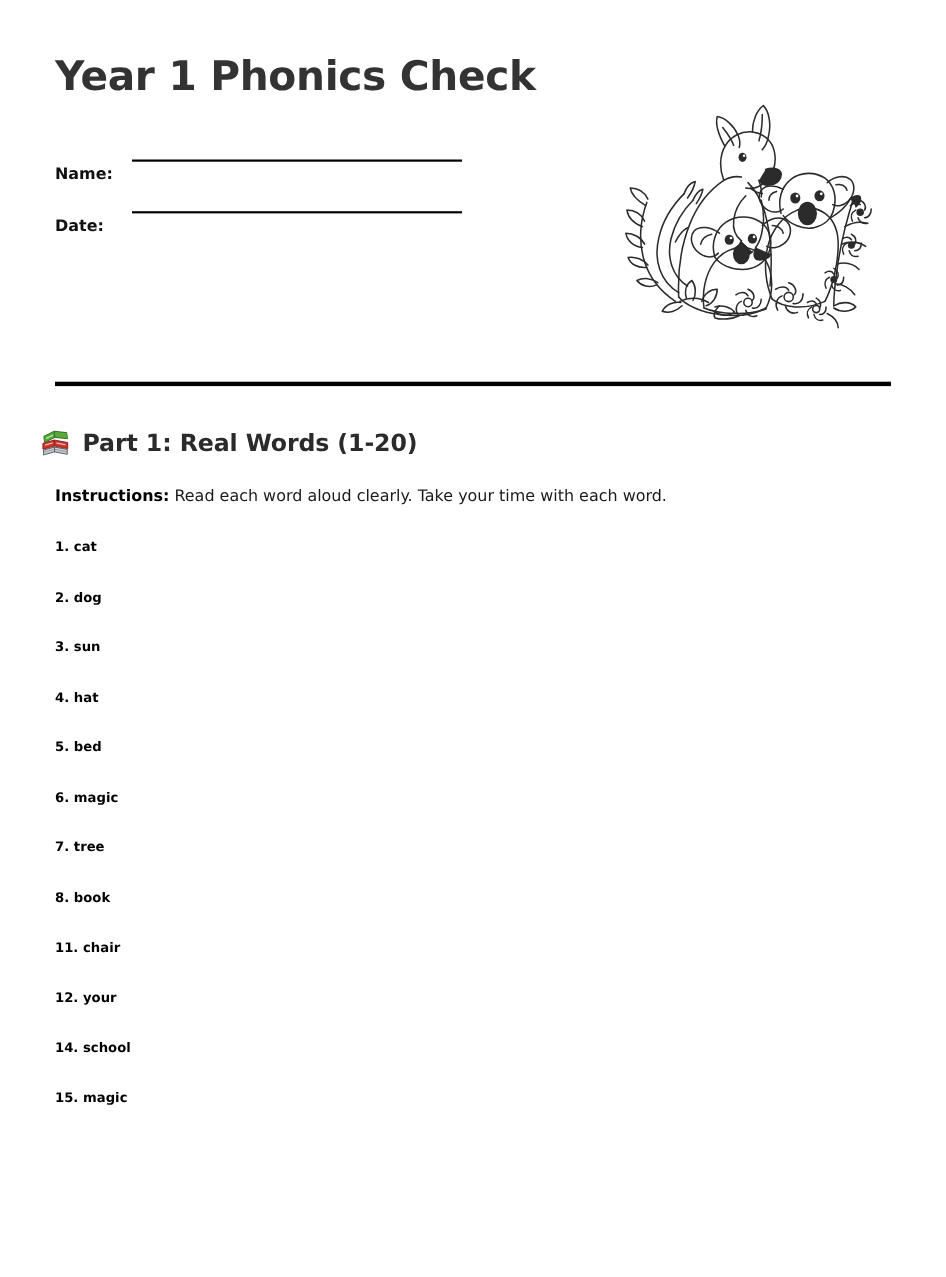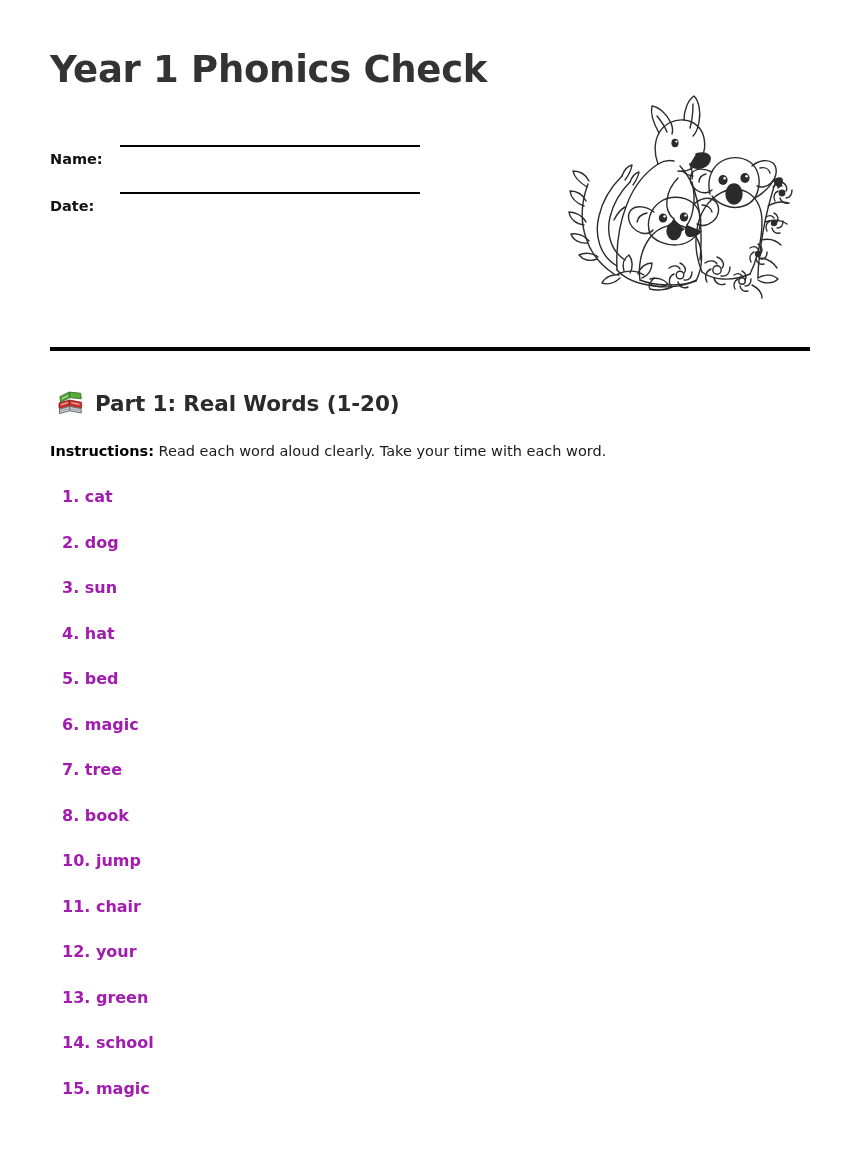--- a/index.html
+++ b/index.html
@@ -83,21 +83,21 @@
     left: 50px;
     top: 347px;
     width: 760px;
     height: 4px;
     background: #000000;
   }
 
   
   .section-heading {
     position: absolute;
-    left: 56px;
+    left: 36px;
     top: 388px;
     height: 30px;
     display: flex;
     align-items: center;
     gap: 11px;
   }
   .books-icon {
     width: 28px;
     height: 28px;
     flex: 0 0 28px;
@@ -135,25 +135,24 @@
     left: 50px;
     top: 487px;
     width: 420px;
     margin: 0;
     padding: 0;
     list-style: none;
   }
   .word-item {
     height: 45.5px;
     line-height: 20px;
-    font-size: 16px;
-    font-weight: bold;
-    color: #a21caf;
-    white-space: nowrap;
-    margin-left: 12px;
+    font-size: 12px;
+    font-weight: bold;
+    color: #000000;
+    white-space: nowrap;
   }
   .word-item .w-num { font-weight: bold; }
   .word-item .w-word { font-weight: bold; }
 </style>
 </head>
 <body>
 
 <div class="page">
 
   <div class="doc-title">Year 1 Phonics Check</div>
@@ -377,21 +376,19 @@
 
   <ul class="word-list" id="word-list">
       <li class="word-item"><span class="w-num">1.</span> <span class="w-word">cat</span></li>
       <li class="word-item"><span class="w-num">2.</span> <span class="w-word">dog</span></li>
       <li class="word-item"><span class="w-num">3.</span> <span class="w-word">sun</span></li>
       <li class="word-item"><span class="w-num">4.</span> <span class="w-word">hat</span></li>
       <li class="word-item"><span class="w-num">5.</span> <span class="w-word">bed</span></li>
       <li class="word-item"><span class="w-num">6.</span> <span class="w-word">magic</span></li>
       <li class="word-item"><span class="w-num">7.</span> <span class="w-word">tree</span></li>
       <li class="word-item"><span class="w-num">8.</span> <span class="w-word">book</span></li>
-      <li class="word-item"><span class="w-num">10.</span> <span class="w-word">jump</span></li>
       <li class="word-item"><span class="w-num">11.</span> <span class="w-word">chair</span></li>
       <li class="word-item"><span class="w-num">12.</span> <span class="w-word">your</span></li>
-      <li class="word-item"><span class="w-num">13.</span> <span class="w-word">green</span></li>
       <li class="word-item"><span class="w-num">14.</span> <span class="w-word">school</span></li>
       <li class="word-item"><span class="w-num">15.</span> <span class="w-word">magic</span></li>
     </ul>
 
 </div>
 
 </body></html>

